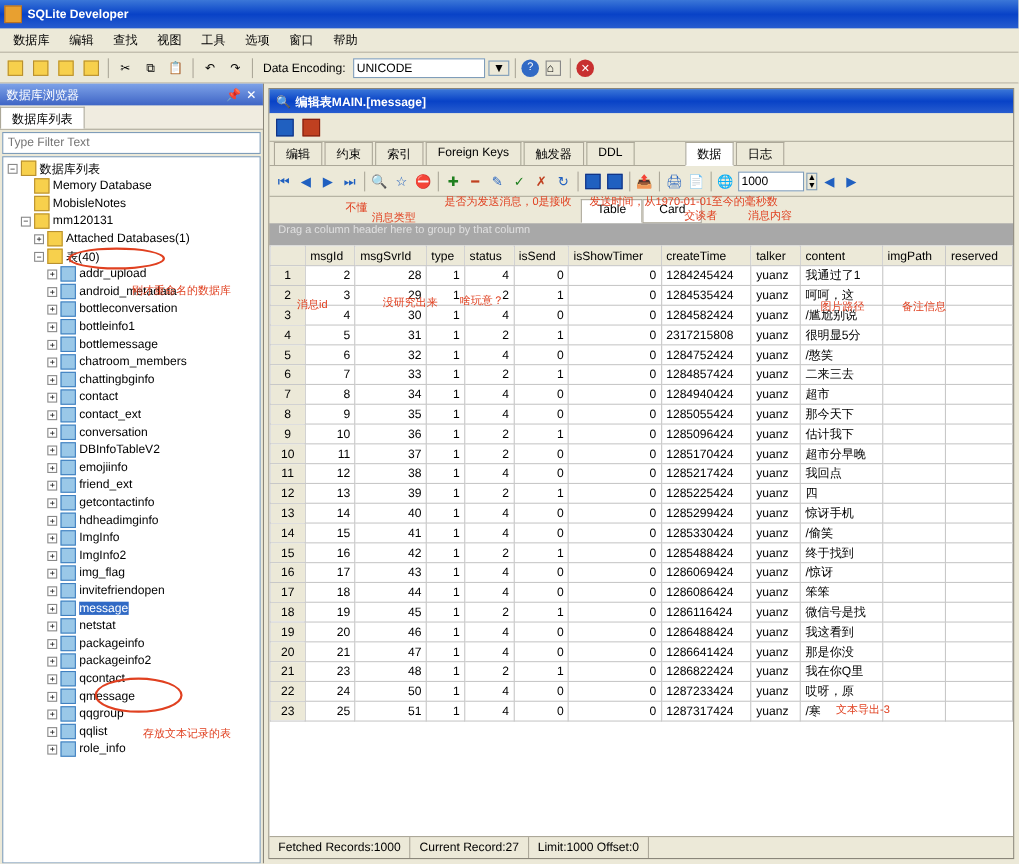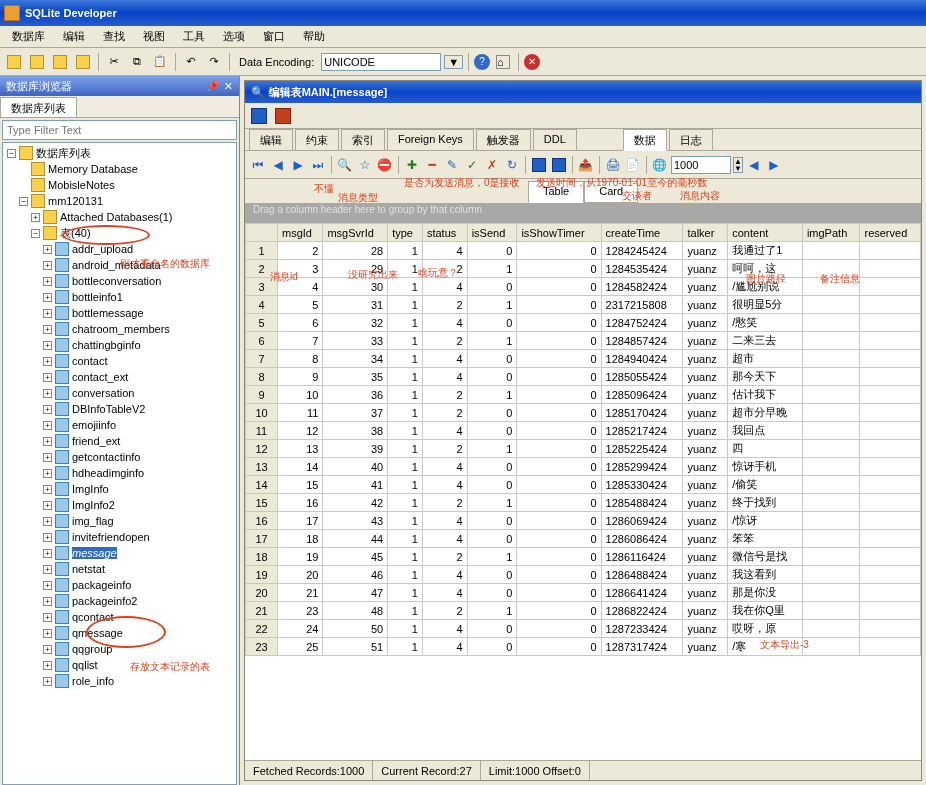--- a/index.html
+++ b/index.html
@@ -30,21 +30,21 @@
 .obj-select { height: 20px; border: 1px solid #7f9db9; margin: 0 2px 2px 2px; background: #fff; }
 
 .tree { flex: 1; overflow: auto; background: #fff; border: 1px solid #7f9db9; margin: 0 2px; padding: 2px 0; }
 .tree-node { display: flex; align-items: center; height: 16px; padding-left: 4px; white-space: nowrap; }
 .tree-exp { width: 9px; height: 9px; border: 1px solid #888; margin-right: 3px; display: flex; align-items: center; justify-content: center; font-size: 8px; background: #fff; cursor: pointer; }
 .tree-sp { width: 12px; }
 .tree-ic { width: 14px; height: 14px; margin-right: 3px; flex-shrink: 0; }
 .tree-ic.db { background: #f7d04c; border: 1px solid #b89030; }
 .tree-ic.tbl { background: #9ac8e8; border: 1px solid #4080c0; }
 .tree-ic.fold { background: #f7d04c; border: 1px solid #b89030; }
-.tree-node.sel .lbl { background: #316ac5; color: #fff; font-style: italic; }
+.tree-node.sel .lbl { background: #316ac5; color: #fff; }
 
 .right-panel { flex: 1; background: #ece9d8; position: relative; overflow: hidden; padding: 4px; }
 .table-window { border: 1px solid #8a867a; background: #ece9d8; height: 100%; display: flex; flex-direction: column; }
 .tw-title { height: 22px; background: linear-gradient(#3b77d8, #0842c7 50%, #285dcf); color: #fff; display: flex; align-items: center; padding: 0 6px; font-weight: bold; }
 .tw-toolbar1 { height: 26px; background: #ece9d8; border-bottom: 1px solid #aca899; display: flex; align-items: center; padding: 0 4px; gap: 4px; }
 .save-ic { width: 16px; height: 16px; background: #2060c0; border: 1px solid #103080; }
 .stop-ic { width: 16px; height: 16px; background: #c04020; border: 1px solid #802010; }
 .tw-tabs { height: 22px; display: flex; border-bottom: 1px solid #aca899; background: #ece9d8; padding-left: 4px; }
 .tw-tab { padding: 3px 10px; border: 1px solid #aca899; border-bottom: none; background: #ece9d8; margin-right: 2px; cursor: pointer; }
 .tw-tab.active { background: #fff; border-bottom: 1px solid #fff; margin-bottom: -1px; margin-left: 44px; }

